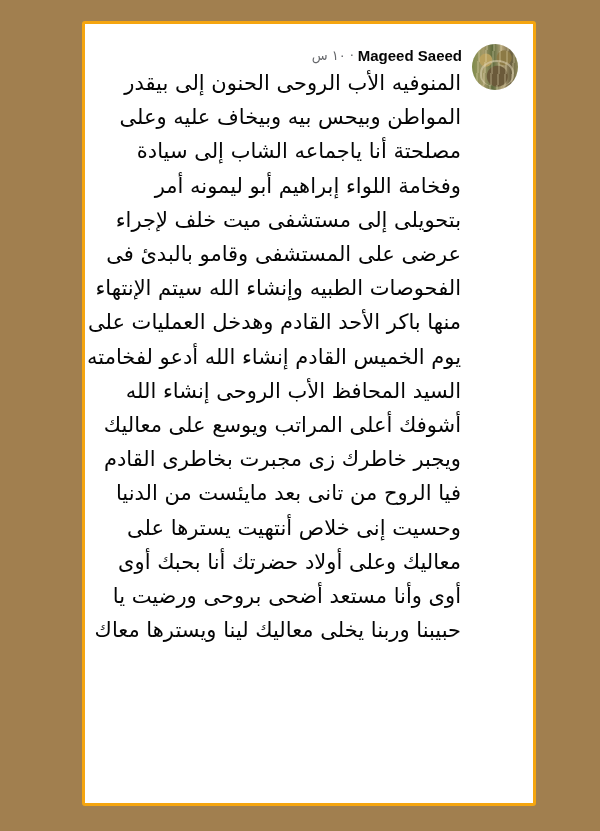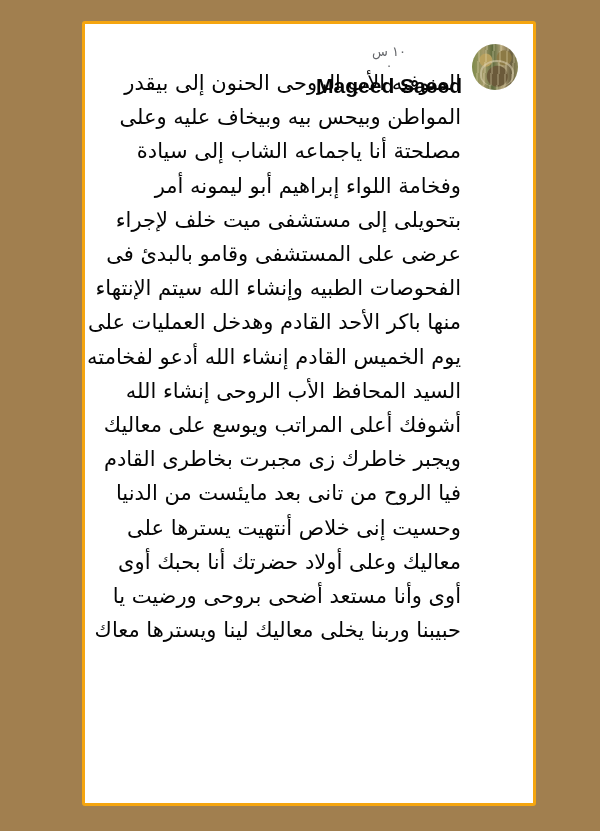--- a/index.html
+++ b/index.html
@@ -53,39 +53,39 @@
       position: absolute;
       left: 0; top: 0; right: 0; bottom: 0;
       background: repeating-linear-gradient(95deg, rgba(240,230,190,0.25) 0 2px, transparent 2px 7px);
     }
     .header {
       position: absolute;
       right: 71px;
       top: 20px;
       height: 22px;
       display: flex;
-      flex-direction: column;
+      flex-direction: row;
       align-items: center;
       white-space: nowrap;
     }
     .time {
       color: #65676b;
       font-size: 13px;
       font-family: "DejaVu Sans", sans-serif;
       direction: rtl;
     }
     .sep {
       color: #65676b;
       font-size: 13px;
       margin: 0 4px;
     }
     .author {
       color: #050505;
       font-weight: bold;
-      font-size: 21px;
+      font-size: 15px;
       font-family: "Liberation Sans", sans-serif;
     }
     .body-text {
       position: absolute;
       right: 72px;
       top: 42px;
       width: 380px;
       direction: rtl;
       text-align: right;
       color: #050505;

